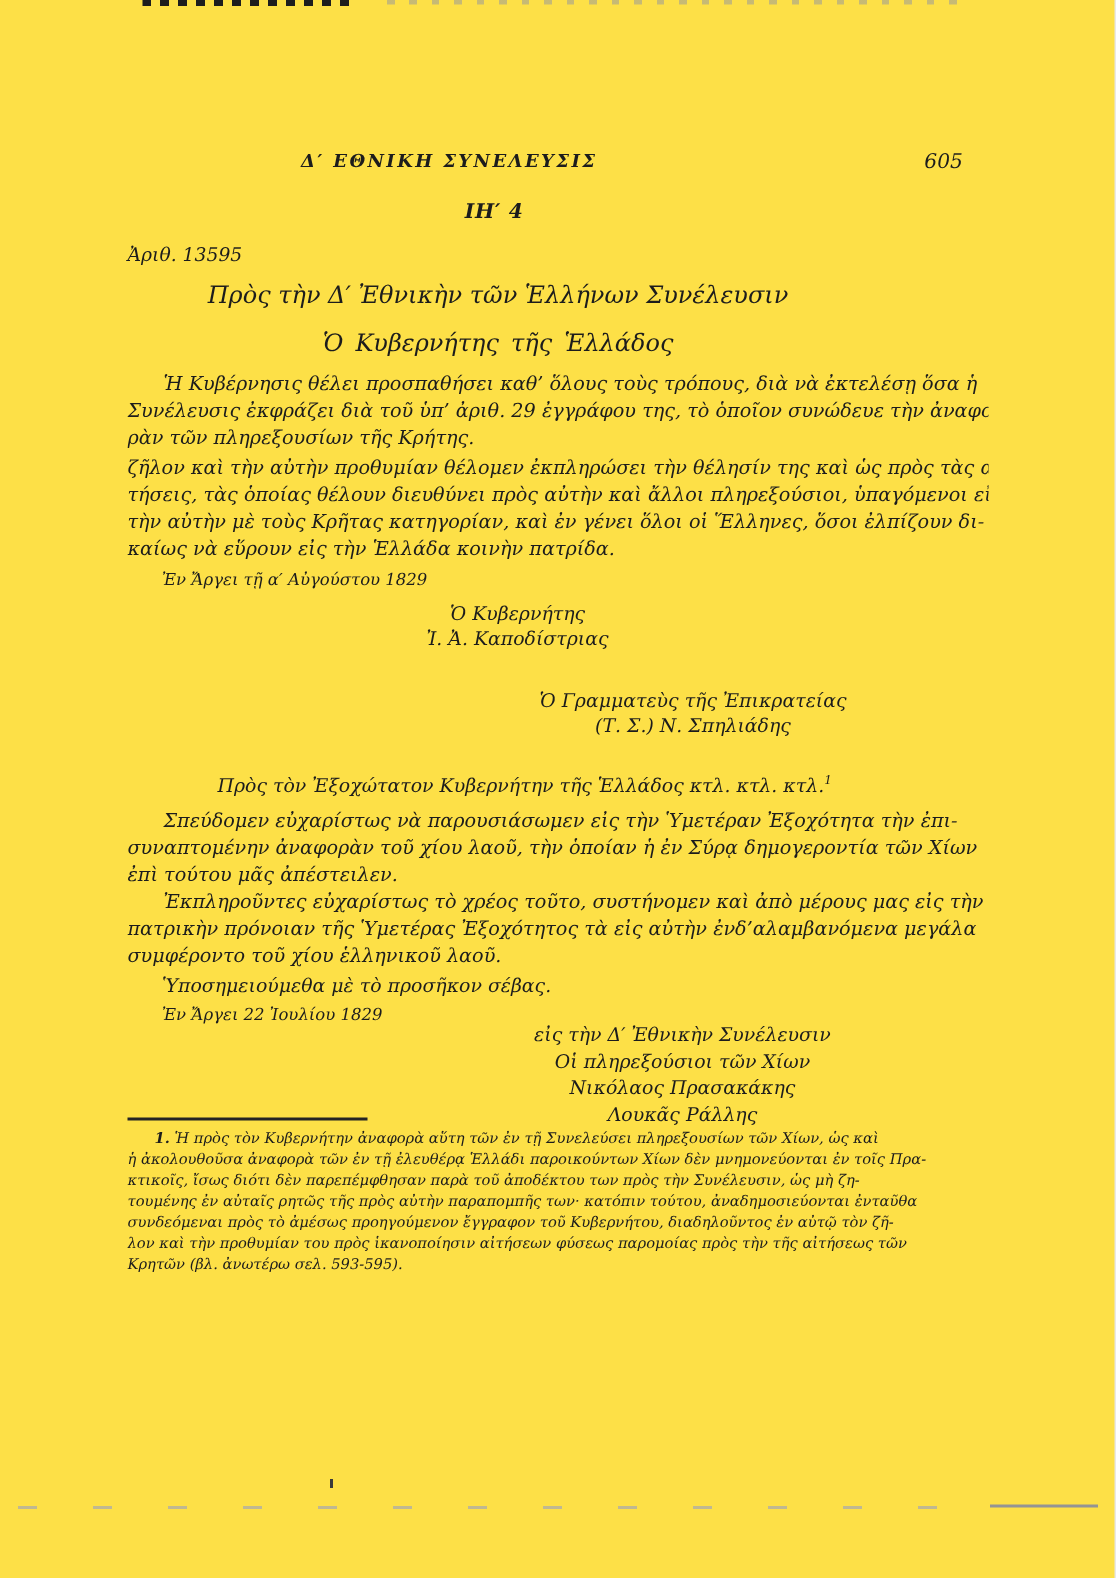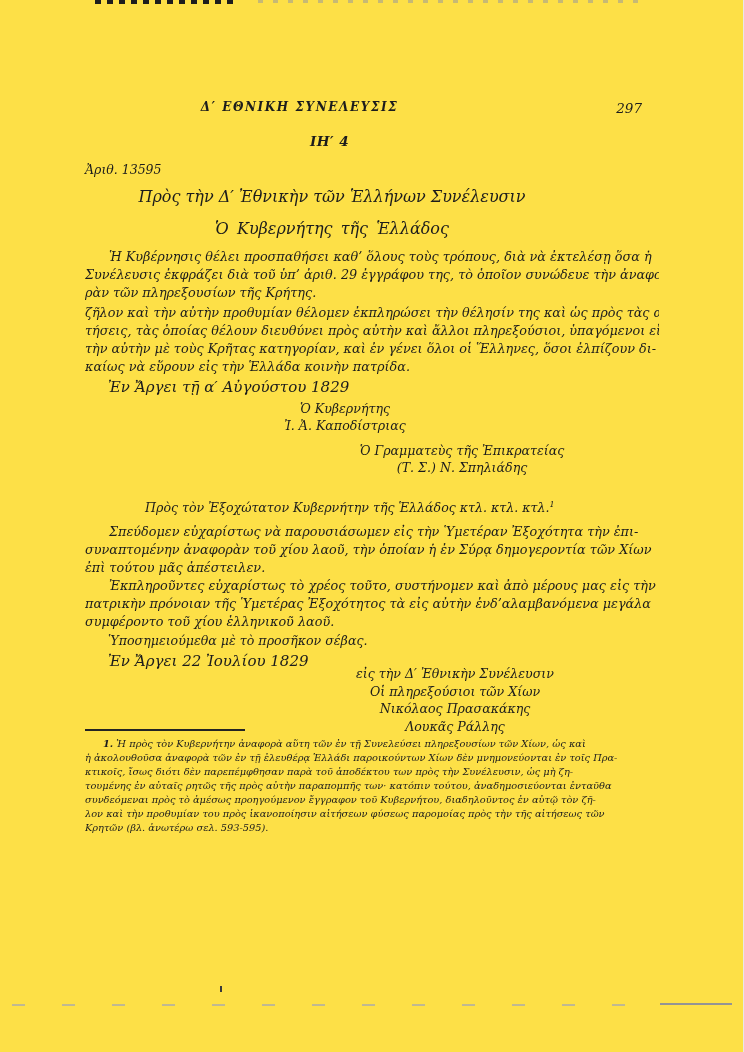--- a/index.html
+++ b/index.html
@@ -33,24 +33,24 @@
   .sal{margin-top:10px;}
   .sender{margin-top:13px;word-spacing:3px;}
 
   .para{font-size:12.8px;}
   .ln{height:18px;line-height:18px;overflow:hidden;white-space:nowrap;}
   .jl{text-align:justify;}
   .jl::after{content:"";display:inline-block;width:100%;height:0;vertical-align:top;}
   .ind{text-indent:24px;}
   .m10{margin-top:10px;} .m2{margin-top:2px;} .m8{margin-top:8px;}
 
-  .dateline{margin-top:2px;padding-left:23px;font-size:15px;height:18px;line-height:18px;}
+  .dateline{margin-top:2px;padding-left:23px;font-size:11px;height:18px;line-height:18px;}
   .sigblock{width:280px;text-align:center;font-size:12.6px;line-height:17px;}
   .sig-kapo{margin-left:120px;margin-top:4px;}
-  .sig-sec{margin-left:237px;margin-top:8px;}
+  .sig-sec{margin-left:237px;margin-top:24px;}
   .sig-chios{margin-left:230px;margin-top:-5px;line-height:17.5px;}
 
   .l2head{margin-top:24px;padding-left:60px;font-size:12.6px;}
   .greeting{margin-top:16px;padding-left:23px;font-size:12.6px;}
   .closing{padding-left:23px;font-size:12.6px;height:18px;line-height:18px;margin-top:1px;}
 
   .fnrule{width:160px;height:2px;background:#242424;margin-top:-6px;}
   .footnote{margin-top:6px;font-size:9.8px;}
   .fl{height:14px;line-height:14px;overflow:hidden;white-space:nowrap;}
   .fl-first{text-indent:18px;}
@@ -61,21 +61,21 @@
 <body>
 
 <div class="page">
   <div class="edge-a"></div>
   <div class="edge-b"></div>
 
   <div class="col">
 
     <div class="header-row">
       <div class="series">Δ′ ΕΘΝΙΚΗ ΣΥΝΕΛΕΥΣΙΣ</div>
-      <div class="pageno">297</div>
+      <div class="pageno">605</div>
     </div>
 
     <div class="docsec">ΙΗ′ 4</div>
     <div class="docnum">Ἀριθ. 13595</div>
 
     <div class="ctr sal">Πρὸς τὴν Δ′ Ἐθνικὴν τῶν Ἑλλήνων Συνέλευσιν</div>
     <div class="ctr sender">Ὁ Κυβερνήτης τῆς Ἑλλάδος</div>
 
     <div class="para m10">
       <div class="ln jl ind">Ἡ Κυβέρνησις θέλει προσπαθήσει καθ’ ὅλους τοὺς τρόπους, διὰ νὰ ἐκτελέσῃ ὅσα ἡ</div>

